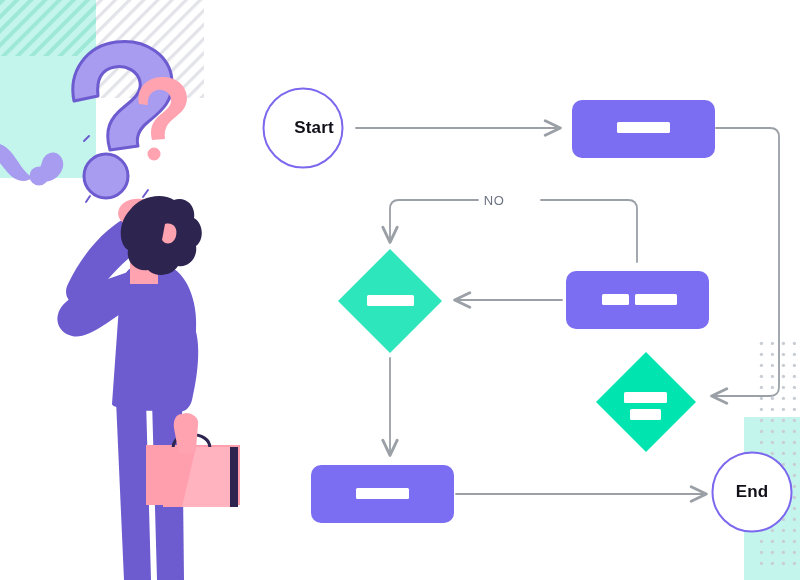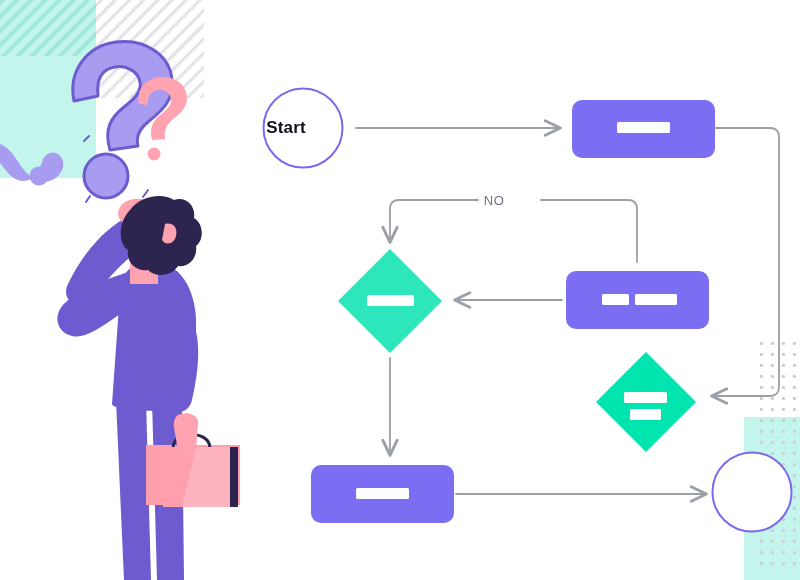--- a/index.html
+++ b/index.html
@@ -24,21 +24,21 @@
   }
   .node-label {
     position: absolute;
     font-family: "Liberation Sans", sans-serif;
     font-weight: bold;
     color: #111018;
     white-space: nowrap;
     pointer-events: none;
   }
   #label-start {
-    left: 246px; top: 88px; width: 80px; height: 80px;
+    left: 274px; top: 88px; width: 80px; height: 80px;
     display: flex; align-items: center; justify-content: center;
     font-size: 17px;
     letter-spacing: 0.2px;
   }
   #label-end {
     left: 712px; top: 452px; width: 80px; height: 80px;
     display: flex; align-items: center; justify-content: center;
     font-size: 17px;
     letter-spacing: 0.2px;
   }
@@ -216,16 +216,17 @@
         <rect x="311" y="465" width="143" height="58" rx="10" fill="#7c6ef2"></rect>
         <rect x="356" y="488" width="53" height="11" rx="1.5" fill="#ffffff"></rect>
       </g>
 
       <circle cx="752" cy="492" r="39.5" fill="#ffffff" stroke="#7b68ee" stroke-width="2"></circle>
     </g>
   </svg>
 
   <div class="node-label" id="label-start">Start</div>
 
+  <div class="node-label" id="label-end">End</div>
 
   <div class="node-label" id="label-no">NO</div>
 
 </div>
 
 </body></html>

